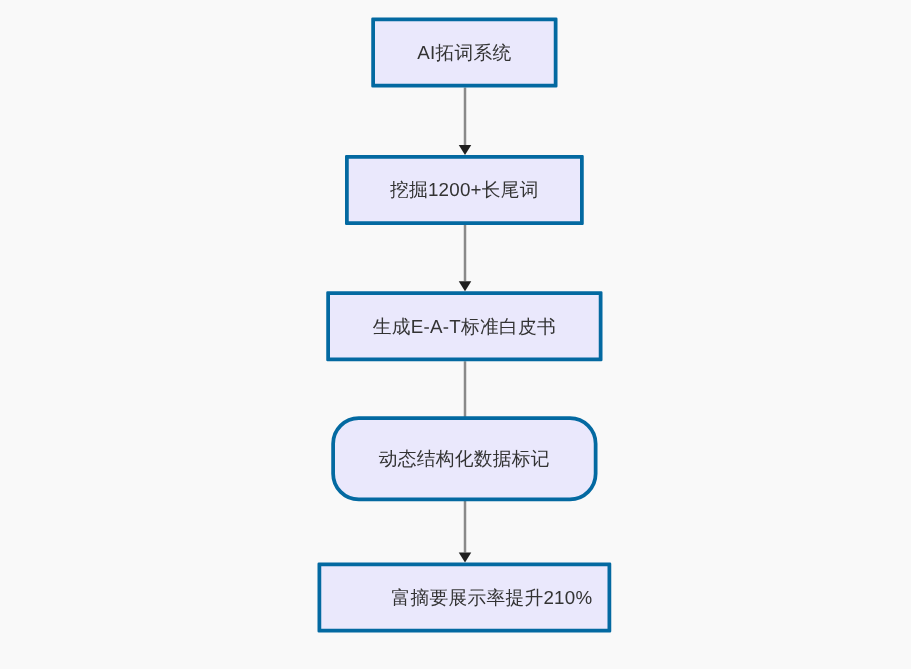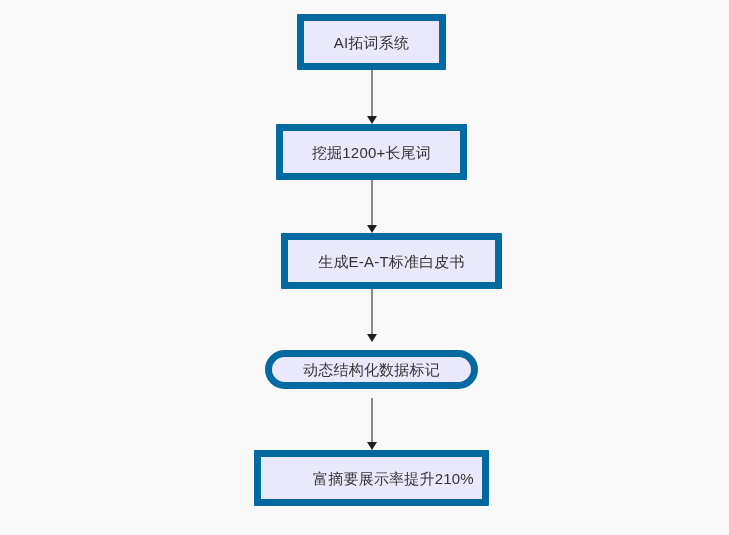--- a/index.html
+++ b/index.html
@@ -17,21 +17,21 @@
     position: relative;
     width: 729px;
     height: 535px;
   }
   .node {
     position: absolute;
     box-sizing: border-box;
     display: flex;
     align-items: center;
     justify-content: center;
-    border: 7px solid #0369a1;
+    border: 3px solid #0369a1;
     background: #eae8fc;
     border-radius: 1px;
   }
   .node-label {
     font-size: 15px;
     color: #333333;
     line-height: 1;
     white-space: nowrap;
     letter-spacing: 0.2px;
   }
@@ -79,25 +79,25 @@
   </div>
 
   <div class="node" style="left:297px; top:14px; width:149px; height:56px;">
     <span class="node-label">AI拓词系统</span>
   </div>
 
   <div class="node" style="left:276px; top:124px; width:191px; height:56px;">
     <span class="node-label">挖掘1200+长尾词</span>
   </div>
 
-  <div class="node" style="left:261px; top:233px; width:221px; height:56px;margin-left:20px;">
+  <div class="node" style="left:261px; top:233px; width:221px; height:56px;">
     <span class="node-label">生成E-A-T标准白皮书</span>
   </div>
 
-  <div class="node" style="left:265px; top:350px; width:213px; height:39px;border-radius:22px;">
+  <div class="node" style="left:265px; top:333px; width:213px; height:68px;border-radius:22px;">
     <span class="node-label">动态结构化数据标记</span>
   </div>
 
   <div class="node" style="left:254px; top:450px; width:235px; height:56px;padding-left:44px;">
     <span class="node-label">富摘要展示率提升210%</span>
   </div>
 
 </div>
 
 </body></html>

